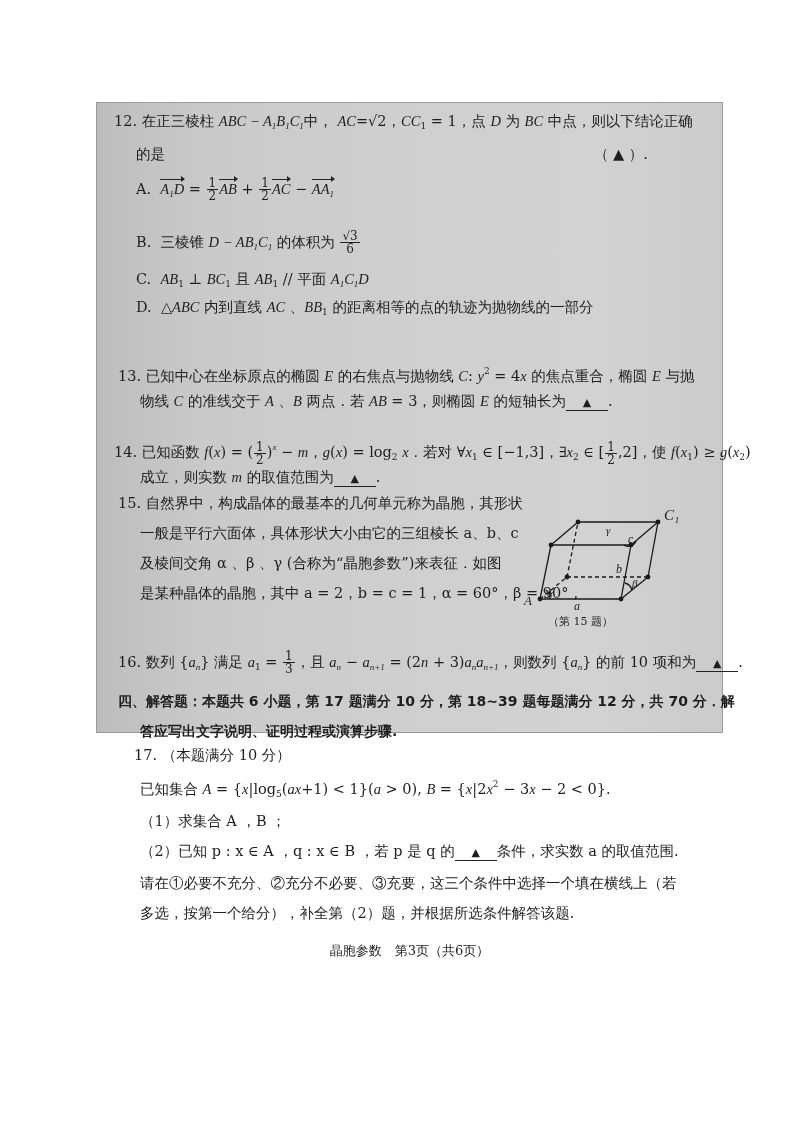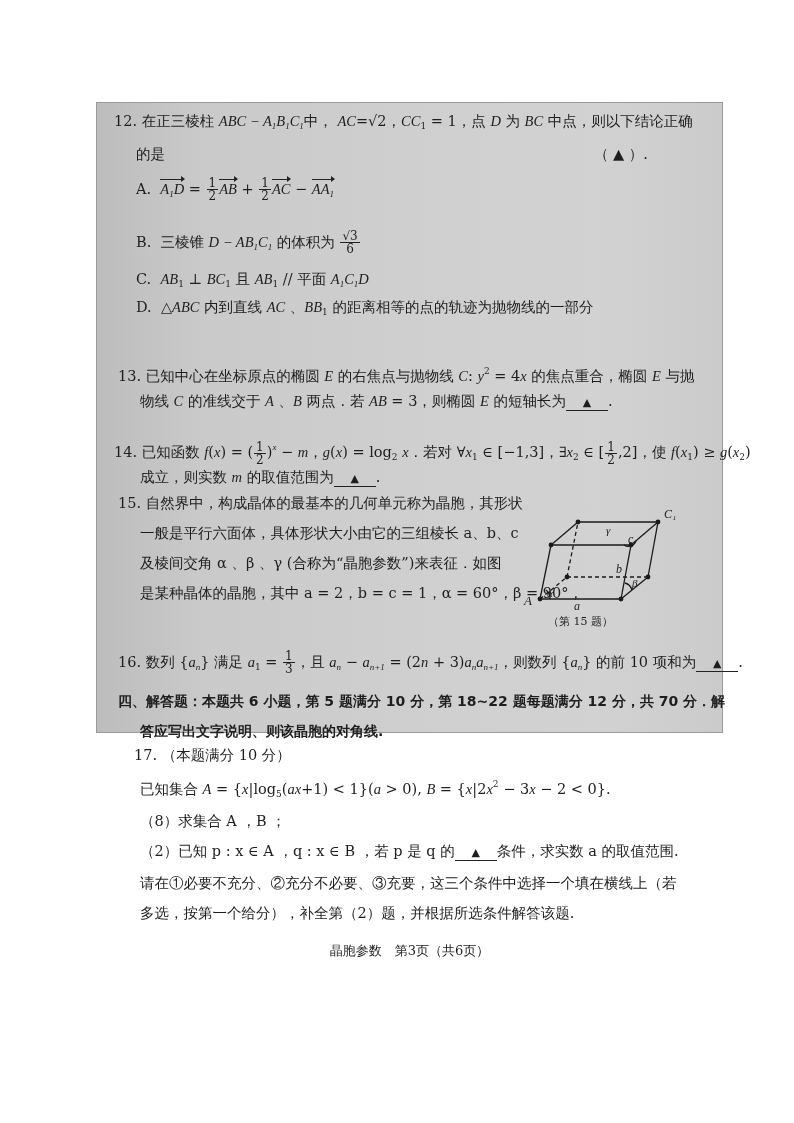--- a/index.html
+++ b/index.html
@@ -105,45 +105,45 @@
       <circle cx="31" cy="38" r="2.4"></circle>
         <circle cx="111" cy="38" r="2.4"></circle>
       <circle cx="58" cy="15" r="2.4"></circle>
         <circle cx="138" cy="15" r="2.4"></circle>
       <circle cx="20" cy="92" r="2.4"></circle>
         <circle cx="101" cy="92" r="2.4"></circle>
       <circle cx="128" cy="70" r="2.4"></circle>
         <circle cx="47" cy="70" r="2.4"></circle>
     </g>
   </svg>
-  <div class="cap i" style="left:568px;top:405px;font-size:12px;text-align:right;">C₁</div>
+  <div class="cap i" style="left:568px;top:405px;font-size:15px;text-align:right;">C₁</div>
   <div class="cap i" style="left:532px;top:430px;font-size:12px;">c</div>
   <div class="cap i" style="left:510px;top:422px;font-size:11px;">γ</div>
   <div class="cap i" style="left:520px;top:460px;font-size:12px;">b</div>
   <div class="cap i" style="left:536px;top:475px;font-size:11px;">β</div>
   <div class="cap i" style="left:451px;top:485px;font-size:11px;">α</div>
   <div class="cap i" style="left:428px;top:491px;font-size:13px;">A</div>
   <div class="cap i" style="left:478px;top:497px;font-size:12px;">a</div>
   <div class="cap" style="left:452px;top:512px;">（第 15 题）</div>
 
   <div class="ln" style="top:548px;left:22px;">
     16. 数列 {<span class="i">a<sub>n</sub></span>} 满足 <span class="i">a</span><sub>1</sub> = <span class="frac"><span class="num">1</span><span>3</span></span>，且 <span class="i">a<sub>n</sub></span> − <span class="i">a<sub>n+1</sub></span> = (2<span class="i">n</span> + 3)<span class="i">a<sub>n</sub>a<sub>n+1</sub></span>，则数列 {<span class="i">a<sub>n</sub></span>} 的前 10 项和为<span class="blank">▲</span>.
   </div>
 
-  <div class="ln b" style="top:590px;left:22px;">四、解答题：本题共 6 小题，第 5 题满分 10 分，第 18~22 题每题满分 12 分，共 70 分．解</div>
-  <div class="ln b" style="top:620px;left:44px;">答应写出文字说明、则该晶胞的对角线.</div>
+  <div class="ln b" style="top:590px;left:22px;">四、解答题：本题共 6 小题，第 17 题满分 10 分，第 18~39 题每题满分 12 分，共 70 分．解</div>
+  <div class="ln b" style="top:620px;left:44px;">答应写出文字说明、证明过程或演算步骤.</div>
 
   <div class="ln" style="top:644px;left:22px;margin-left:16px;">
     <span>17.</span>
     <span>（本题满分 10 分）</span>
   </div>
   <div class="ln" style="top:673px;left:44px;">
     已知集合 <span class="i">A</span> = {<span class="i">x</span>|log<sub>5</sub>(<span class="i">ax</span>+1) &lt; 1}(<span class="i">a</span> &gt; 0), <span class="i">B</span> = {<span class="i">x</span>|2<span class="i">x</span><sup>2</sup> − 3<span class="i">x</span> − 2 &lt; 0}.
   </div>
-  <div class="ln" style="top:710px;left:44px;">（8）求集合 A ，B ；</div>
+  <div class="ln" style="top:710px;left:44px;">（1）求集合 A ，B ；</div>
   <div class="ln" style="top:740px;left:44px;">
     <span>（2）已知 p : x ∈ A ，q : x ∈ B ，若 p 是 q 的</span><span class="blank">▲</span><span>条件，求实数 a 的取值范围.</span>
   </div>
   <div class="ln" style="top:772px;left:44px;">请在①必要不充分、②充分不必要、③充要，这三个条件中选择一个填在横线上（若</div>
   <div class="ln" style="top:802px;left:44px;">多选，按第一个给分），补全第（2）题，并根据所选条件解答该题.</div>
 
   <div class="footer">晶胞参数　第3页（共6页）</div>
 </div>
 
 </body></html>

